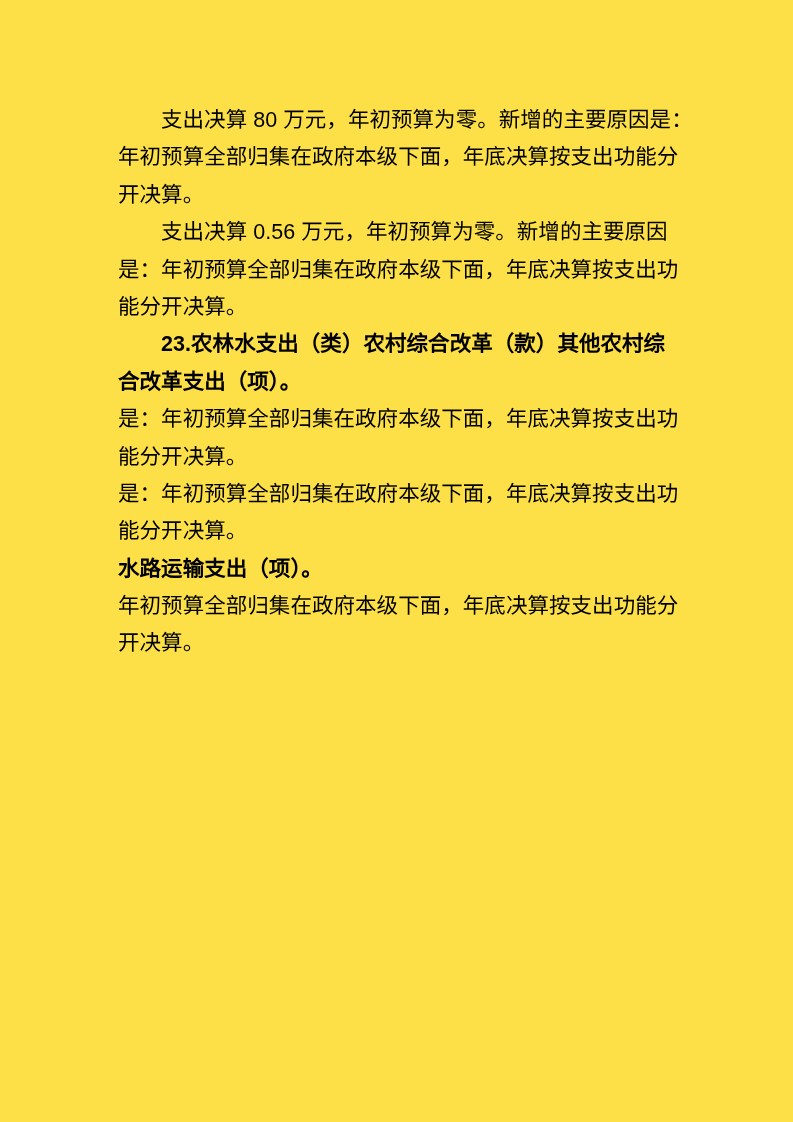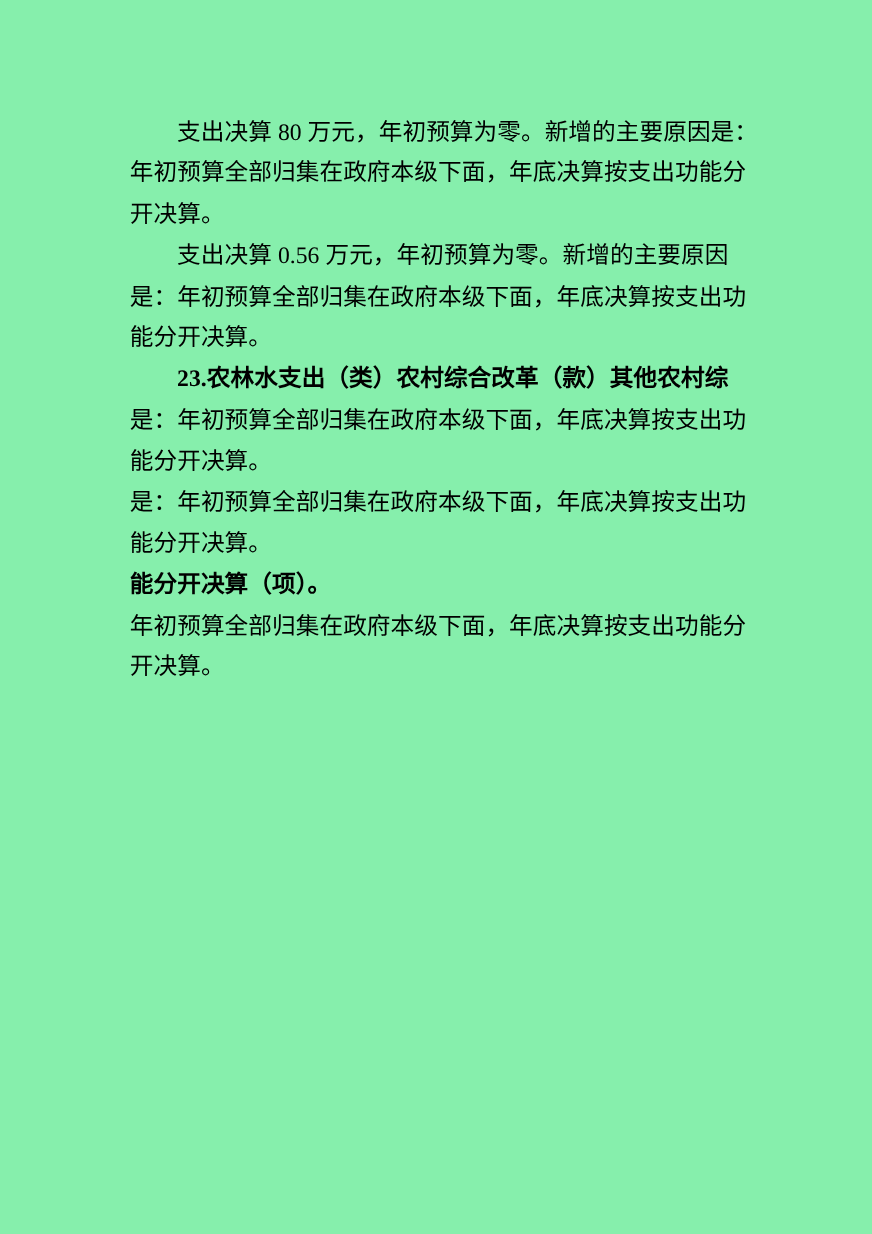--- a/index.html
+++ b/index.html
@@ -4,23 +4,23 @@
 <style>
   html, body {
     margin: 0;
     padding: 0;
     background: #ffffff;
   }
   .page {
     position: relative;
     width: 793px;
     height: 1122px;
-    background: #86efac;
+    background: #fde047;
     overflow: hidden;
-    font-family: Liberation Serif, serif;
+    font-family: Liberation Sans, sans-serif;
     color: #000000;
   }
   .content {
     position: absolute;
     left: 118px;
     top: 102px;
     width: 564px;
   }
   .line {
     font-size: 21.5px;
@@ -51,35 +51,36 @@
 
 
     <div class="paragraph">
       <div class="line indent">支出决算 0.56 万元，年初预算为零。新增的主要原因</div>
       <div class="line">是：年初预算全部归集在政府本级下面，年底决算按支出功</div>
       <div class="line">能分开决算。</div>
     </div>
 
     <div class="heading">
       <div class="line indent">23.农林水支出（类）农村综合改革（款）其他农村综</div>
+      <div class="line">合改革支出（项）。</div>
     </div>
 
     <div class="paragraph">
       <div class="line">是：年初预算全部归集在政府本级下面，年底决算按支出功</div>
       <div class="line">能分开决算。</div>
     </div>
 
 
     <div class="paragraph">
       <div class="line">是：年初预算全部归集在政府本级下面，年底决算按支出功</div>
       <div class="line">能分开决算。</div>
     </div>
 
     <div class="heading">
-      <div class="line">能分开决算（项）。</div>
+      <div class="line">水路运输支出（项）。</div>
     </div>
 
     <div class="paragraph">
       <div class="line">年初预算全部归集在政府本级下面，年底决算按支出功能分</div>
       <div class="line">开决算。</div>
     </div>
 
   </div>
 </div>
 

